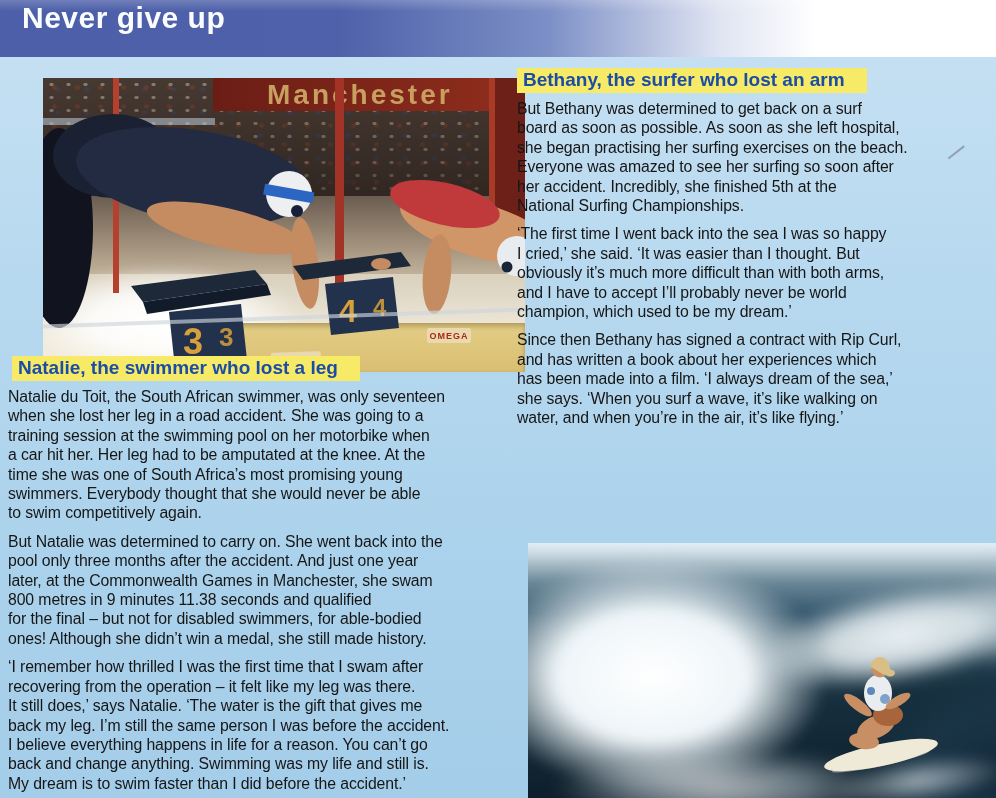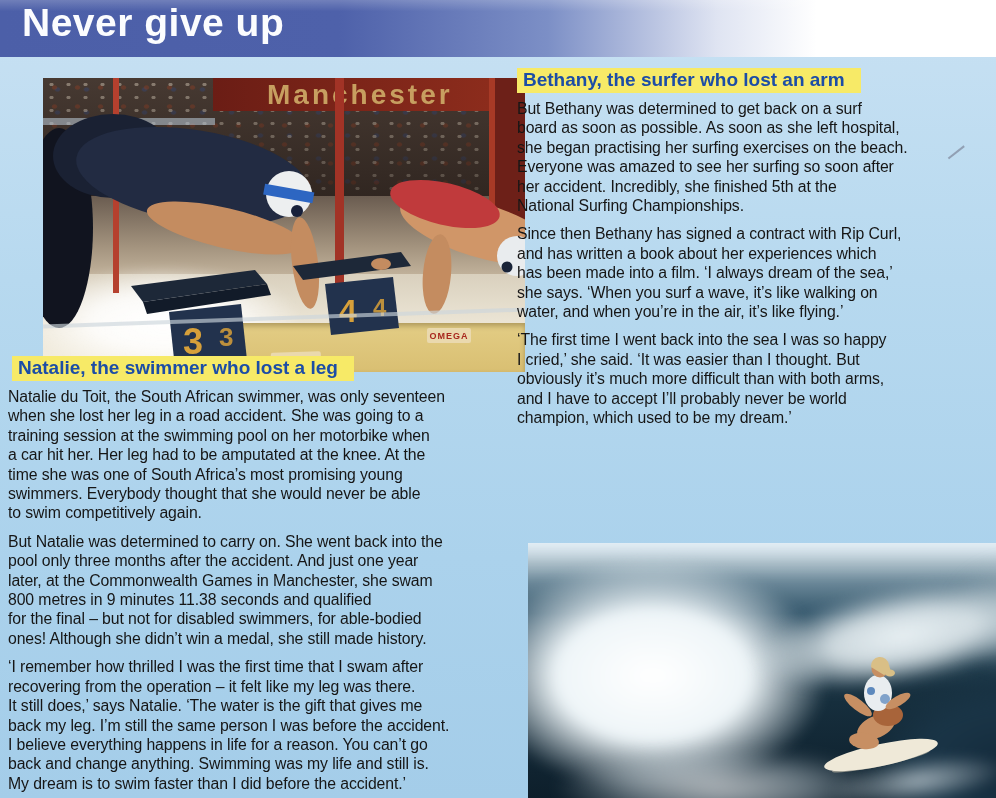--- a/index.html
+++ b/index.html
@@ -10,28 +10,28 @@
   }
   
   .banner{
     position:absolute;left:0;top:0;width:996px;height:57px;
     background:
       linear-gradient(180deg,rgba(255,255,255,.20) 0%,rgba(255,255,255,0) 20%),
       linear-gradient(90deg,#4c5fa8 0%,#4e61aa 34%,#7c8fc6 55%,#dfe4f2 72%,#ffffff 82%,#ffffff 100%);
   }
   .title{
     position:absolute;left:22px;top:1px;margin:0;
-    font-size:39px;font-weight:700;color:#fbfcfe;letter-spacing:.5px;
+    font-size:30px;font-weight:700;color:#fbfcfe;letter-spacing:.5px;
   }
   
   .hl{
     display:inline-block;margin:0 0 6px 0;
     background:#f7ea67;color:#1c4da6;
     font-size:19px;font-weight:700;line-height:22px;
-    padding:1px 16px 2px 6px;
+    padding:1px 22px 2px 6px;
   }
   p.body{
     margin:0 0 9px 0;white-space:pre-line;
     font-size:15.8px;line-height:19.4px;color:#161616;letter-spacing:-.1px;
   }
   .col-left{position:absolute;left:8px;top:356px;width:476px;}
   .col-left .hl{margin-left:4px;}
   .col-right{position:absolute;left:517px;top:68px;width:472px;}
   
   .photo{position:absolute;overflow:hidden;}
@@ -195,30 +195,30 @@
   <section class="col-right">
     <h2 class="hl">
       <span>Bethany, the surfer who lost an arm</span>
     </h2>
     <p class="body">But Bethany was determined to get back on a surf
 board as soon as possible. As soon as she left hospital,
 she began practising her surfing exercises on the beach.
 Everyone was amazed to see her surfing so soon after
 her accident. Incredibly, she finished 5th at the
 National Surfing Championships.</p>
+    <p class="body">‘The first time I went back into the sea I was so happy
+I cried,’ she said. ‘It was easier than I thought. But
+obviously it’s much more difficult than with both arms,
+and I have to accept I’ll probably never be world
+champion, which used to be my dream.’</p>
     <p class="body">Since then Bethany has signed a contract with Rip Curl,
 and has written a book about her experiences which
 has been made into a film. ‘I always dream of the sea,’
 she says. ‘When you surf a wave, it’s like walking on
 water, and when you’re in the air, it’s like flying.’</p>
-    <p class="body">‘The first time I went back into the sea I was so happy
-I cried,’ she said. ‘It was easier than I thought. But
-obviously it’s much more difficult than with both arms,
-and I have to accept I’ll probably never be world
-champion, which used to be my dream.’</p>
   </section>
 
   <figure class="photo photo-surf">
     <div class="foam f2"></div>
     <div class="foam f6"></div>
     <div class="foam f1"></div>
     <div class="foam f3"></div>
     <div class="foam dw"></div>
     <div class="foam f5"></div>
     <div class="foam f7"></div>

